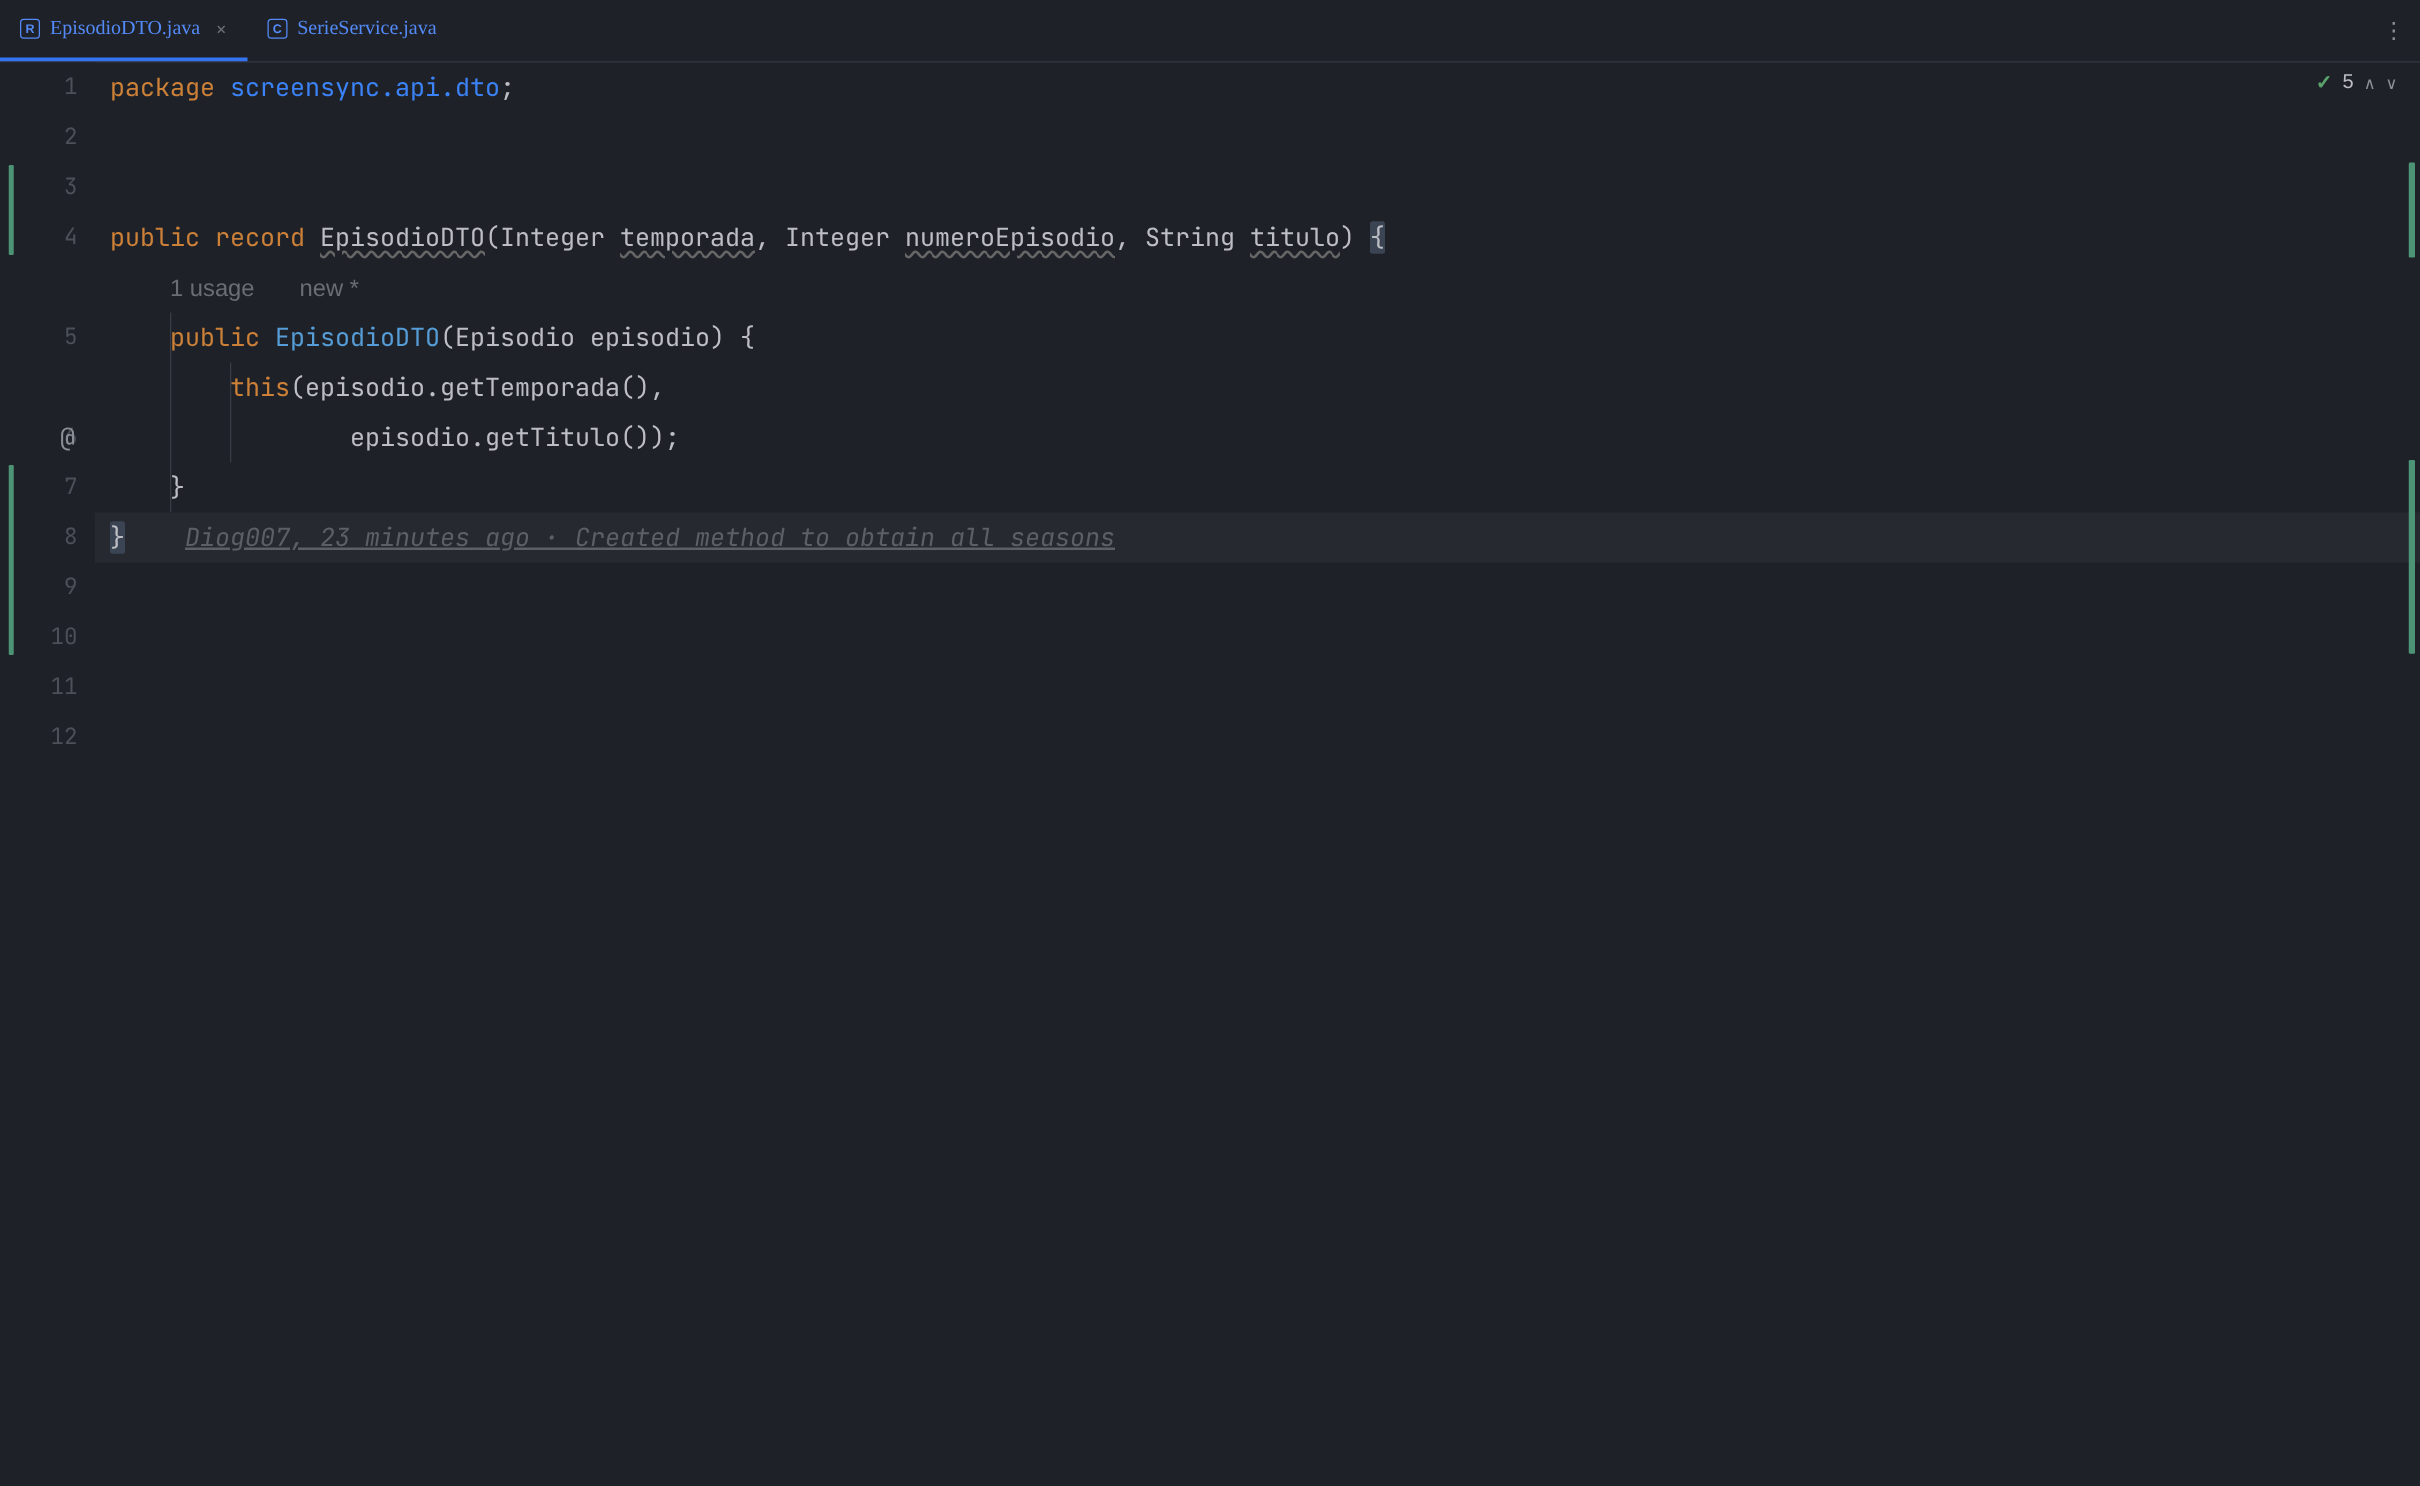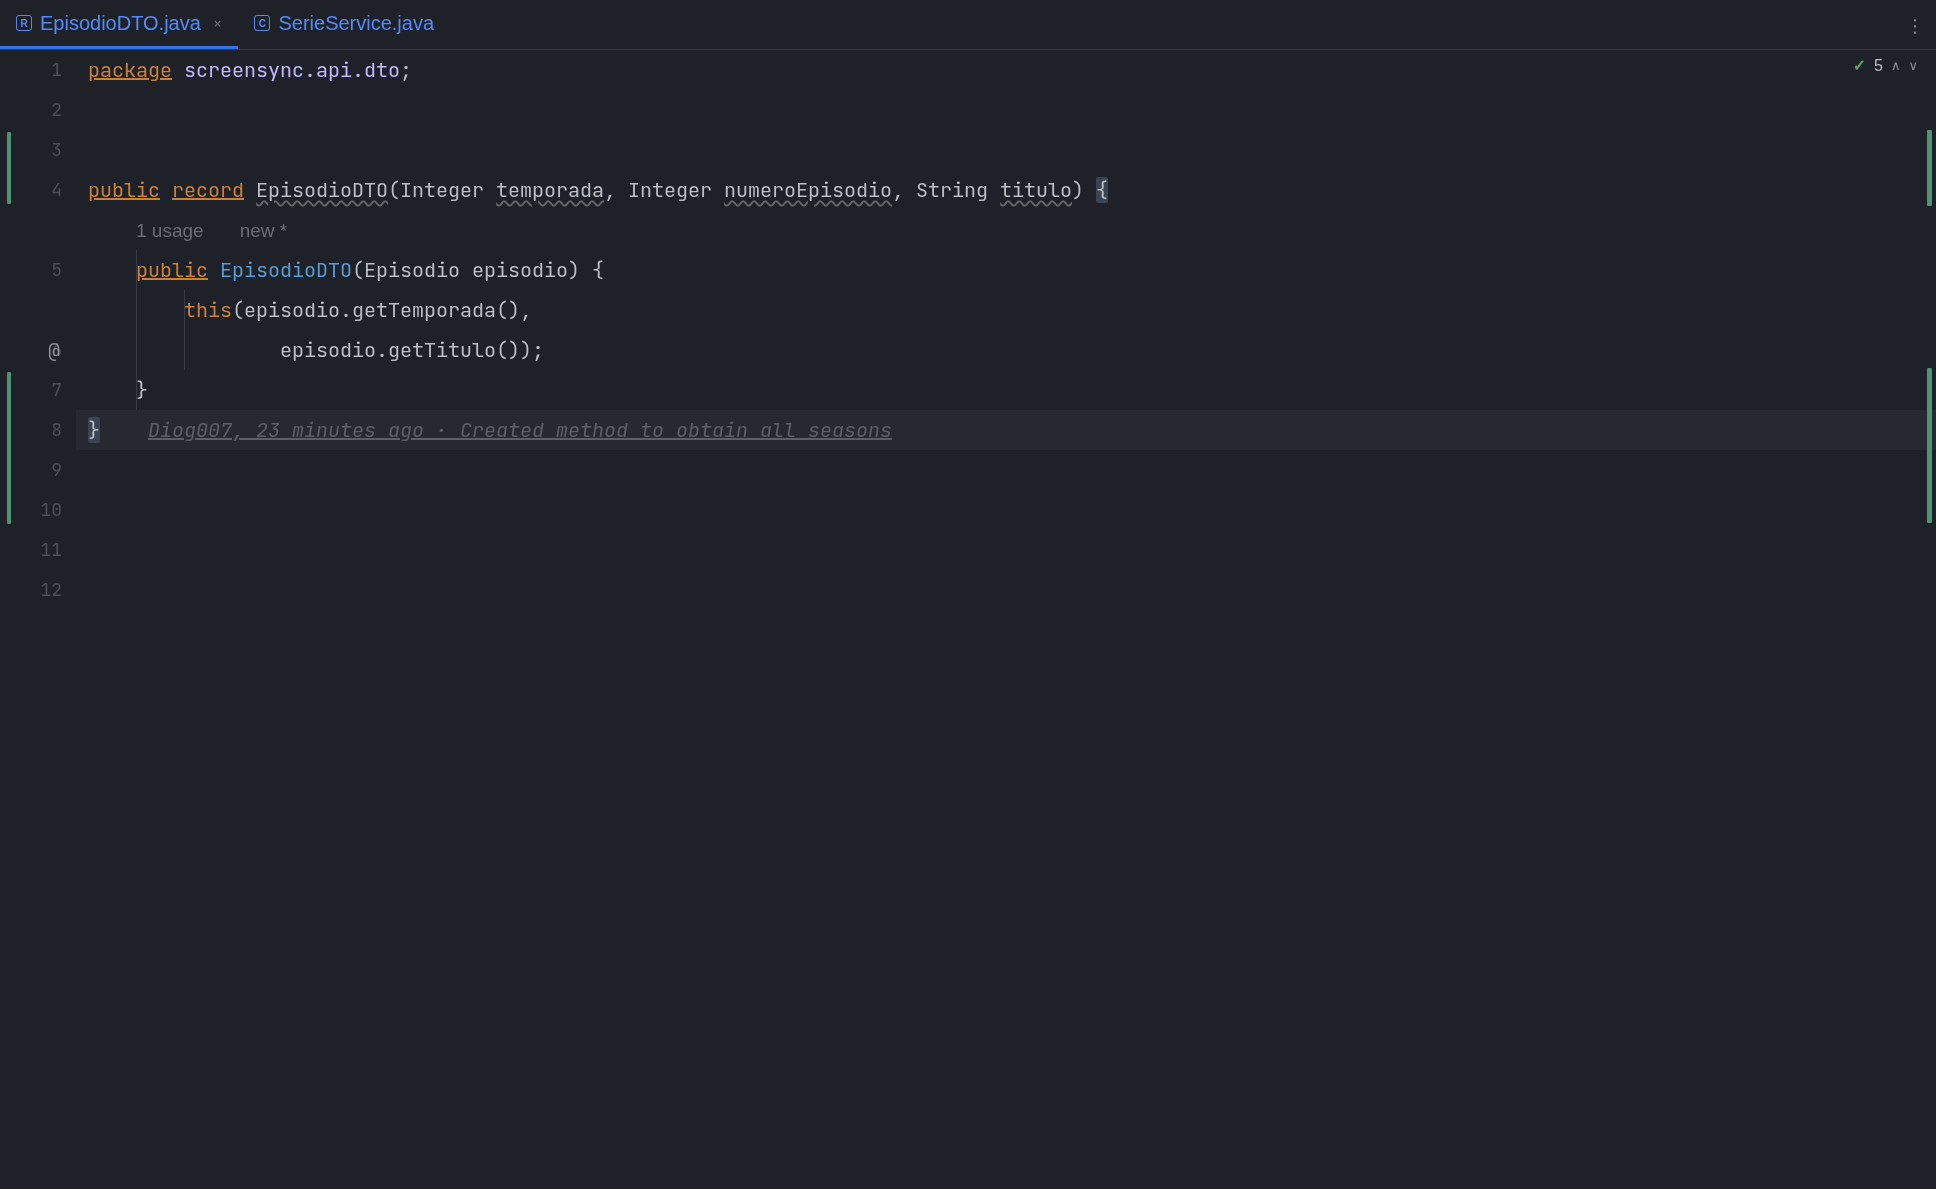--- a/index.html
+++ b/index.html
@@ -50,22 +50,22 @@
     .tab-icon.record {
       color: #548af7;
       border: 1.5px solid #548af7;
     }
     .tab-icon.class {
       color: #548af7;
       border: 1.5px solid #548af7;
     }
     .tab-label {
       color: #548af7;
-      font-size: 20px;
-      font-family: Liberation Sans, sans-serif;
+      font-size: 16px;
+      font-family: Liberation Serif, serif;
     }
     .tab.inactive .tab-label {
       color: #548af7;
     }
     .tab-close {
       color: #6b6d74;
       font-size: 16px;
       margin-left: 4px;
     }
     .more-menu {
@@ -146,22 +146,22 @@
       font-family: -apple-system, 'Segoe UI', sans-serif;
     }
     .hint-icon {
       display: inline-block;
       width: 14px;
       height: 14px;
       vertical-align: middle;
       margin-right: 2px;
       margin-bottom: 2px;
     }
-    .kw { color: #cd8037; text-decoration: underline; }
-    .pkg { color: #c4b5fd; }
+    .kw { color: #cd8037; }
+    .pkg { color: #3b82f6; }
     .type { color: #bcbec4; }
     .method-def { color: #569cd6; }
     .ident { color: #bcbec4; }
     .param { color: #bcbec4; text-align: center; }
     .wavy {
       text-decoration: underline wavy #666;
       text-underline-offset: 3px;
     }
     .this-kw { color: #cd8037; }
     .punct { color: #bcbec4; }

